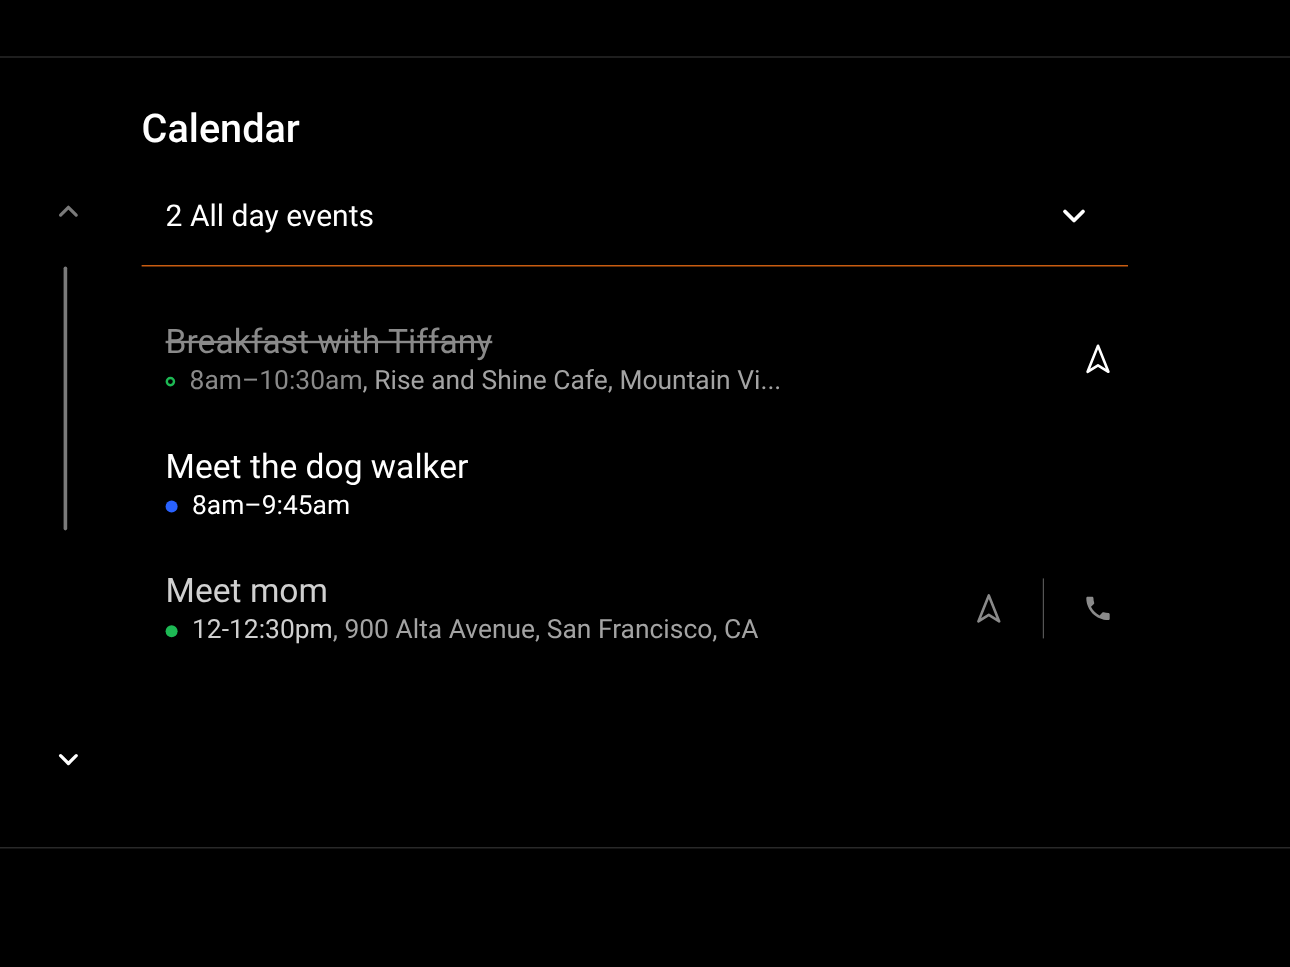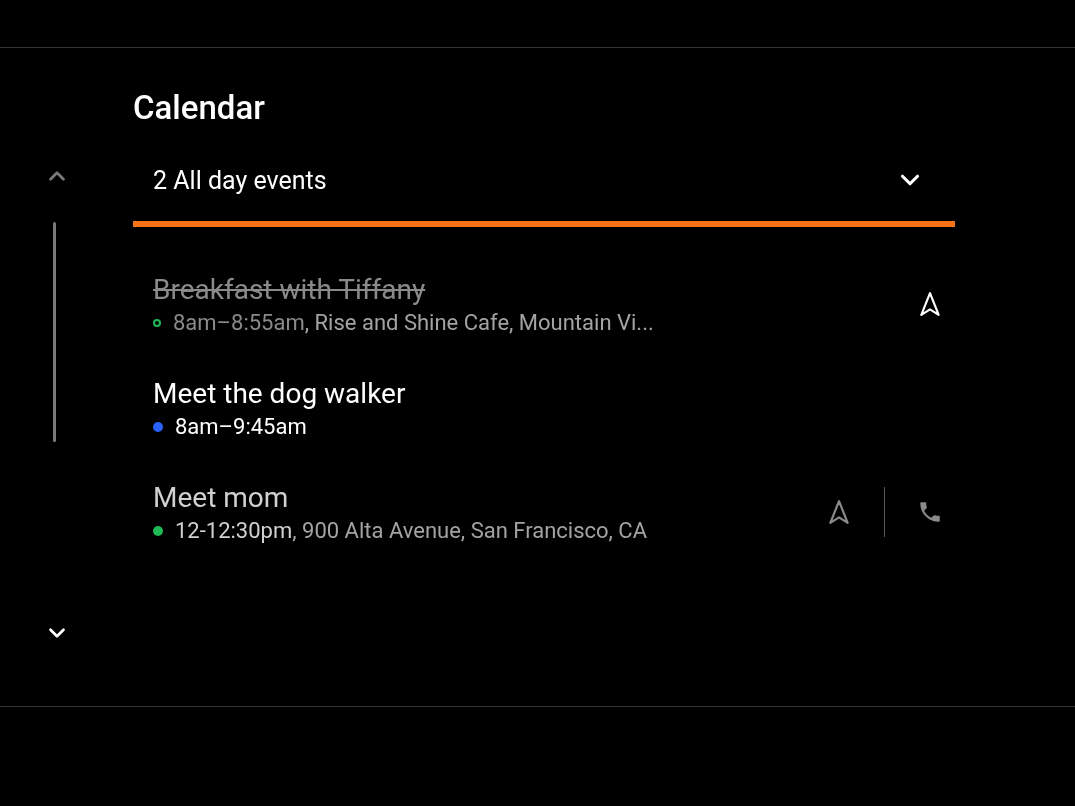--- a/index.html
+++ b/index.html
@@ -57,40 +57,39 @@
       width: 3px;
       height: 220px;
       background: #7a7a7a;
       border-radius: 2px;
     }
     .content {
       position: absolute;
       left: 118px;
       top: 88px;
       right: 108px;
-      margin-left: 15px;
     }
     .page-title {
       font-size: 33px;
       font-weight: 500;
       color: #ffffff;
       margin-bottom: 38px;
     }
     .date-label {
       font-size: 23px;
       color: #a8a8a8;
       margin-left: 10px;
       margin-bottom: 32px;
     }
     .all-day-row {
       display: flex;
       align-items: center;
       justify-content: space-between;
       padding: 0 0 26px 20px;
-      border-bottom: 6px solid #f97316;
+      border-bottom: 1px solid #f97316;
       cursor: pointer;
       width: 822px;
     }
     .all-day-text {
       font-size: 25px;
       color: #ffffff;
       font-weight: 400;
     }
     .chevron-down {
       color: #ffffff;
@@ -220,21 +219,21 @@
     </span>
   </div>
 
   <div class="events-list">
 
     <div class="event-row">
       <div class="event-info">
         <div class="event-title past">Breakfast with Tiffany</div>
         <div class="event-meta">
           <span class="status-dot ring"></span>
-          <span class="event-time">8am–8:55am</span>
+          <span class="event-time">8am–10:30am</span>
             <span class="event-location">, Rise and Shine Cafe, Mountain Vi...</span>
         </div>
       </div>
       <div class="event-actions">
         <div class="action-btn">
           <span>
             <svg width="26" height="26" viewBox="0 0 24 24" fill="none" stroke="#ffffff" stroke-width="2" stroke-linejoin="round">
                 <path d="M12 2 L20 22 L12 17 L4 22 Z"></path>
               </svg>
           </span>

